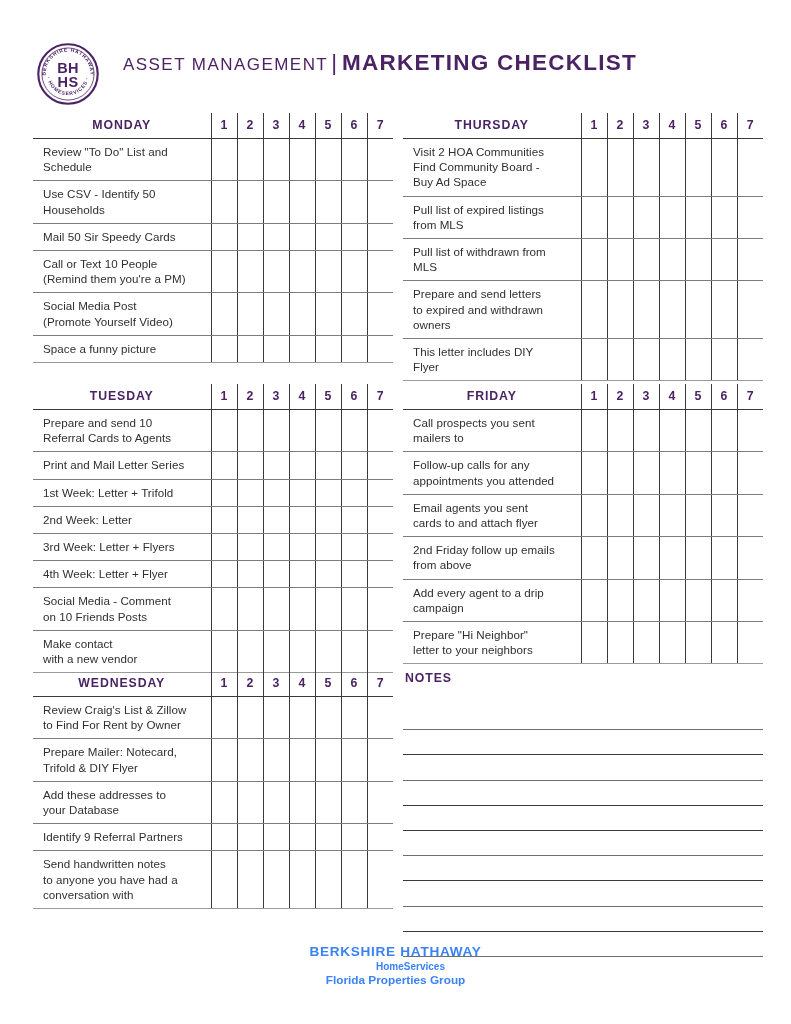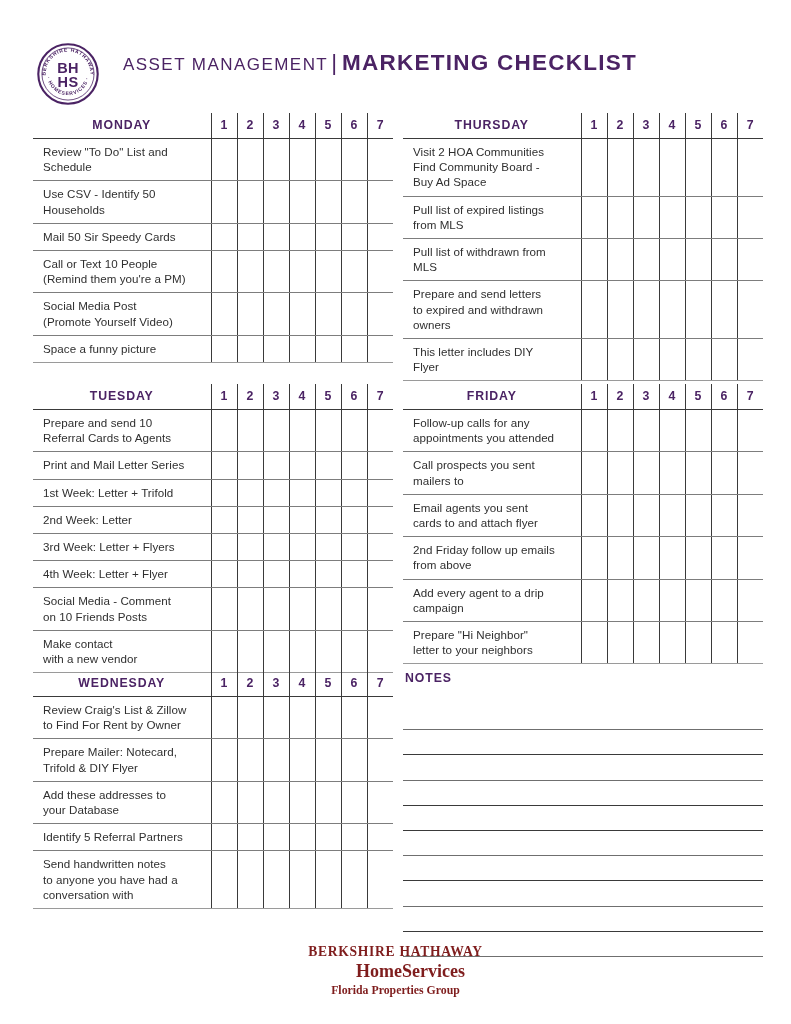--- a/index.html
+++ b/index.html
@@ -146,26 +146,26 @@
   }
   .note-line.dark { border-bottom-color: #3a3a3a; }
 
   
   .footer {
     position: absolute;
     left: 0;
     top: 944px;
     width: 791px;
     text-align: center;
-    font-family: Liberation Serif, serif;
-    color: #7f1d1d;
+    font-family: Liberation Sans, sans-serif;
+    color: #3b82f6;
     line-height: 1.22;
   }
   .f1 { font-size: 13.6px; font-weight: bold; letter-spacing: 0.7px; }
-  .f2 { font-size: 18px; font-weight: bold; margin-left: 30px; }
+  .f2 { font-size: 10px; font-weight: bold; margin-left: 30px; }
   .f3 { font-size: 11.8px; font-weight: bold; }
 </style>
 </head>
 <body>
 
 <div class="page">
 
   <div class="header">
 
     <div class="logo-seal">
@@ -480,31 +480,31 @@
             <th class="day">FRIDAY</th>
             <th class="num">1</th>
             <th class="num">2</th>
             <th class="num">3</th>
             <th class="num">4</th>
             <th class="num">5</th>
             <th class="num">6</th>
             <th class="num">7</th>
           </tr>
           <tr>
+            <td class="task">Call prospects you sent<br>mailers to</td>
+            <td class="cell"></td>
+            <td class="cell"></td>
+            <td class="cell"></td>
+            <td class="cell"></td>
+            <td class="cell"></td>
+            <td class="cell"></td>
+            <td class="cell"></td>
+          </tr>
+          <tr>
             <td class="task">Follow-up calls for any<br>appointments you attended</td>
-            <td class="cell"></td>
-            <td class="cell"></td>
-            <td class="cell"></td>
-            <td class="cell"></td>
-            <td class="cell"></td>
-            <td class="cell"></td>
-            <td class="cell"></td>
-          </tr>
-          <tr>
-            <td class="task">Call prospects you sent<br>mailers to</td>
             <td class="cell"></td>
             <td class="cell"></td>
             <td class="cell"></td>
             <td class="cell"></td>
             <td class="cell"></td>
             <td class="cell"></td>
             <td class="cell"></td>
           </tr>
           <tr>
             <td class="task">Email agents you sent<br>cards to and attach flyer</td>
@@ -597,21 +597,21 @@
             <td class="task">Add these addresses to<br>your Database</td>
             <td class="cell"></td>
             <td class="cell"></td>
             <td class="cell"></td>
             <td class="cell"></td>
             <td class="cell"></td>
             <td class="cell"></td>
             <td class="cell"></td>
           </tr>
           <tr>
-            <td class="task">Identify 5 Referral Partners</td>
+            <td class="task">Identify 9 Referral Partners</td>
             <td class="cell"></td>
             <td class="cell"></td>
             <td class="cell"></td>
             <td class="cell"></td>
             <td class="cell"></td>
             <td class="cell"></td>
             <td class="cell"></td>
           </tr>
           <tr>
             <td class="task">Send handwritten notes<br>to anyone you have had a<br>conversation with</td>

